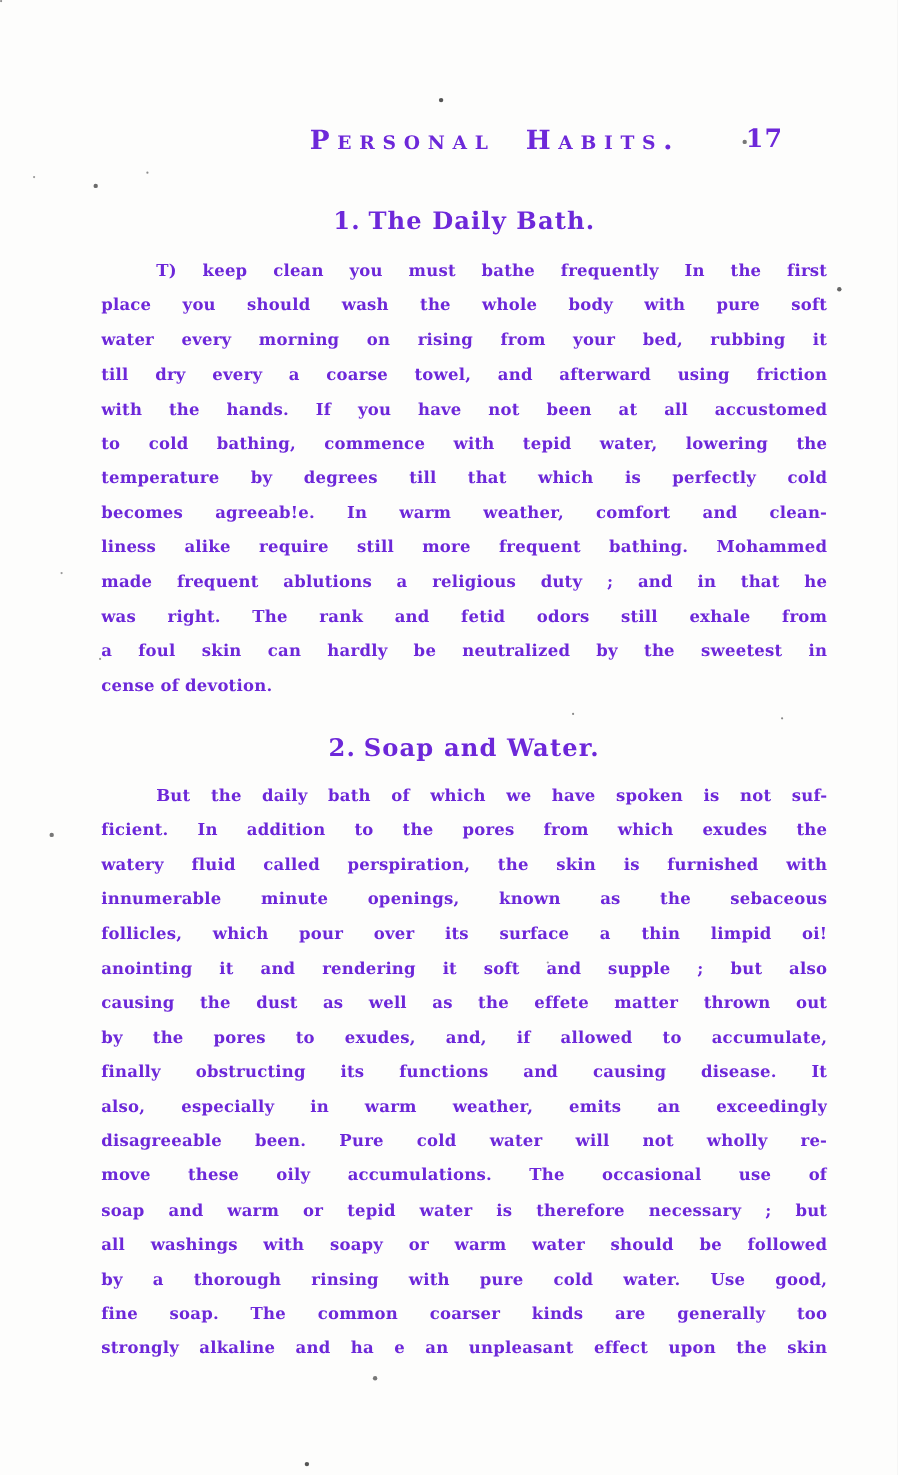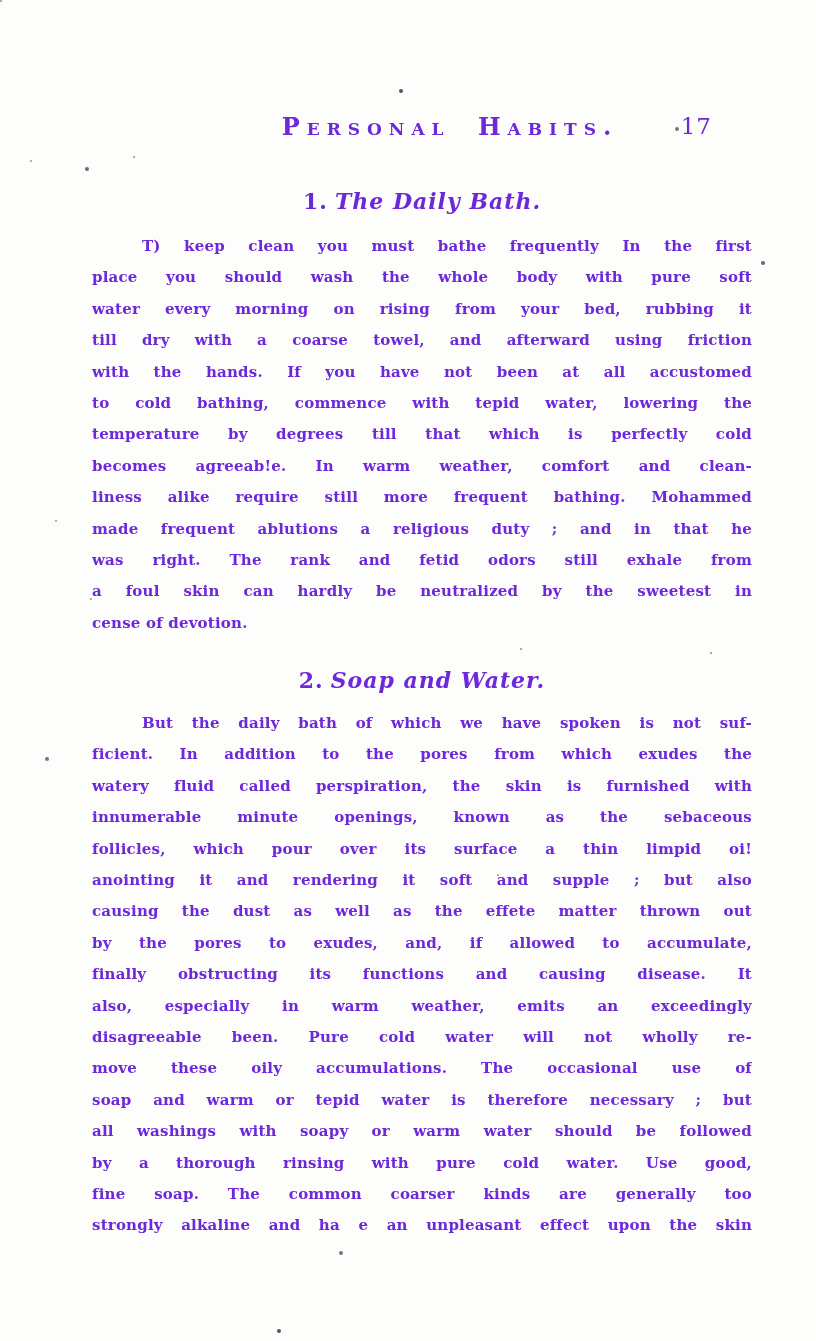--- a/index.html
+++ b/index.html
@@ -32,37 +32,37 @@
     font-weight: bold;
     font-size: 24px;
     letter-spacing: 7px;
     word-spacing: 12px;
     white-space: nowrap;
   }
   .pagenum {
     position: absolute;
     right: 40px;
     top: 1px;
-    font-weight: normal;
+    font-weight: bold;
     font-size: 23px;
     letter-spacing: 1px;
   }
   .section-heading {
     text-align: center;
     font-size: 22px;
     line-height: 30px;
     margin: 44px 0 14px 0;
     white-space: nowrap;
   }
   #sections .section:nth-child(2) .section-heading {
     margin-top: 26px;
     margin-bottom: 12px;
   }
   .sec-num { font-style: normal; font-weight: bold; letter-spacing: 1px; }
-  .sec-title { font-style: italic; font-weight: bold; letter-spacing: 1px; }
+  .sec-title { font-weight: bold; letter-spacing: 1px; }
   .paragraph {
     font-size: 15px;
     font-weight: bold;
     letter-spacing: 0.2px;
     line-height: 31.4px;
   }
   .line {
     height: 31.4px;
     overflow: hidden;
     text-align: justify;
@@ -106,21 +106,21 @@
       <span class="running-title">Personal Habits.</span>
       <span class="pagenum">17</span>
     </div>
     <div id="sections">
         <div class="section">
           <div class="section-heading"><span class="sec-num">1.</span> <span class="sec-title">The Daily Bath.</span></div>
           <div class="paragraph">
             <div class="line first">T) keep clean you must bathe frequently   In the first</div>
             <div class="line">place you should wash the whole body with pure soft</div>
             <div class="line">water every morning on rising from your bed, rubbing it</div>
-            <div class="line">till dry with a coarse towel, and afterward using friction</div>
+            <div class="line">till dry every a coarse towel, and afterward using friction</div>
             <div class="line">with the hands.  If you have not been at all accustomed</div>
             <div class="line">to cold bathing, commence with tepid water, lowering the</div>
             <div class="line">temperature by degrees till that which is perfectly cold</div>
             <div class="line">becomes agreeab!e.  In warm weather, comfort and clean-</div>
             <div class="line">liness alike require still more frequent bathing.  Mohammed</div>
             <div class="line">made frequent ablutions a religious duty ; and in that he</div>
             <div class="line">was right.  The rank and fetid odors still exhale from</div>
             <div class="line">a foul skin can hardly be neutralized by the sweetest in</div>
             <div class="line last">cense of devotion.</div>
           </div>

